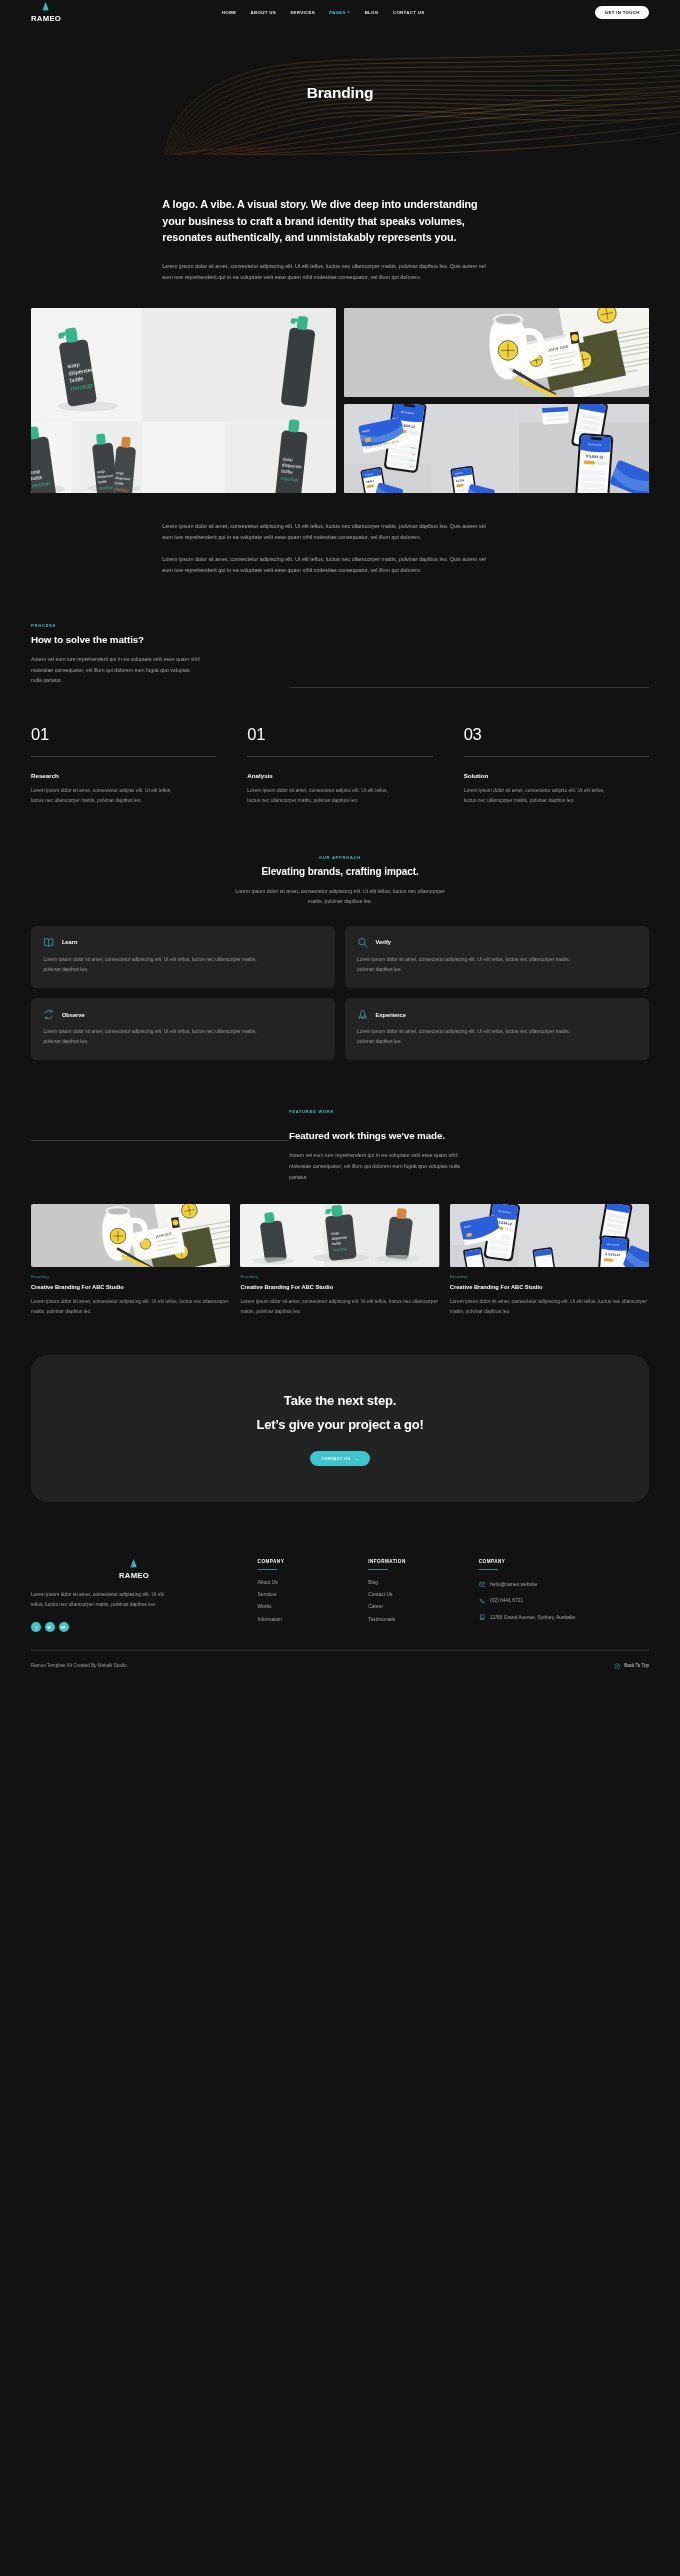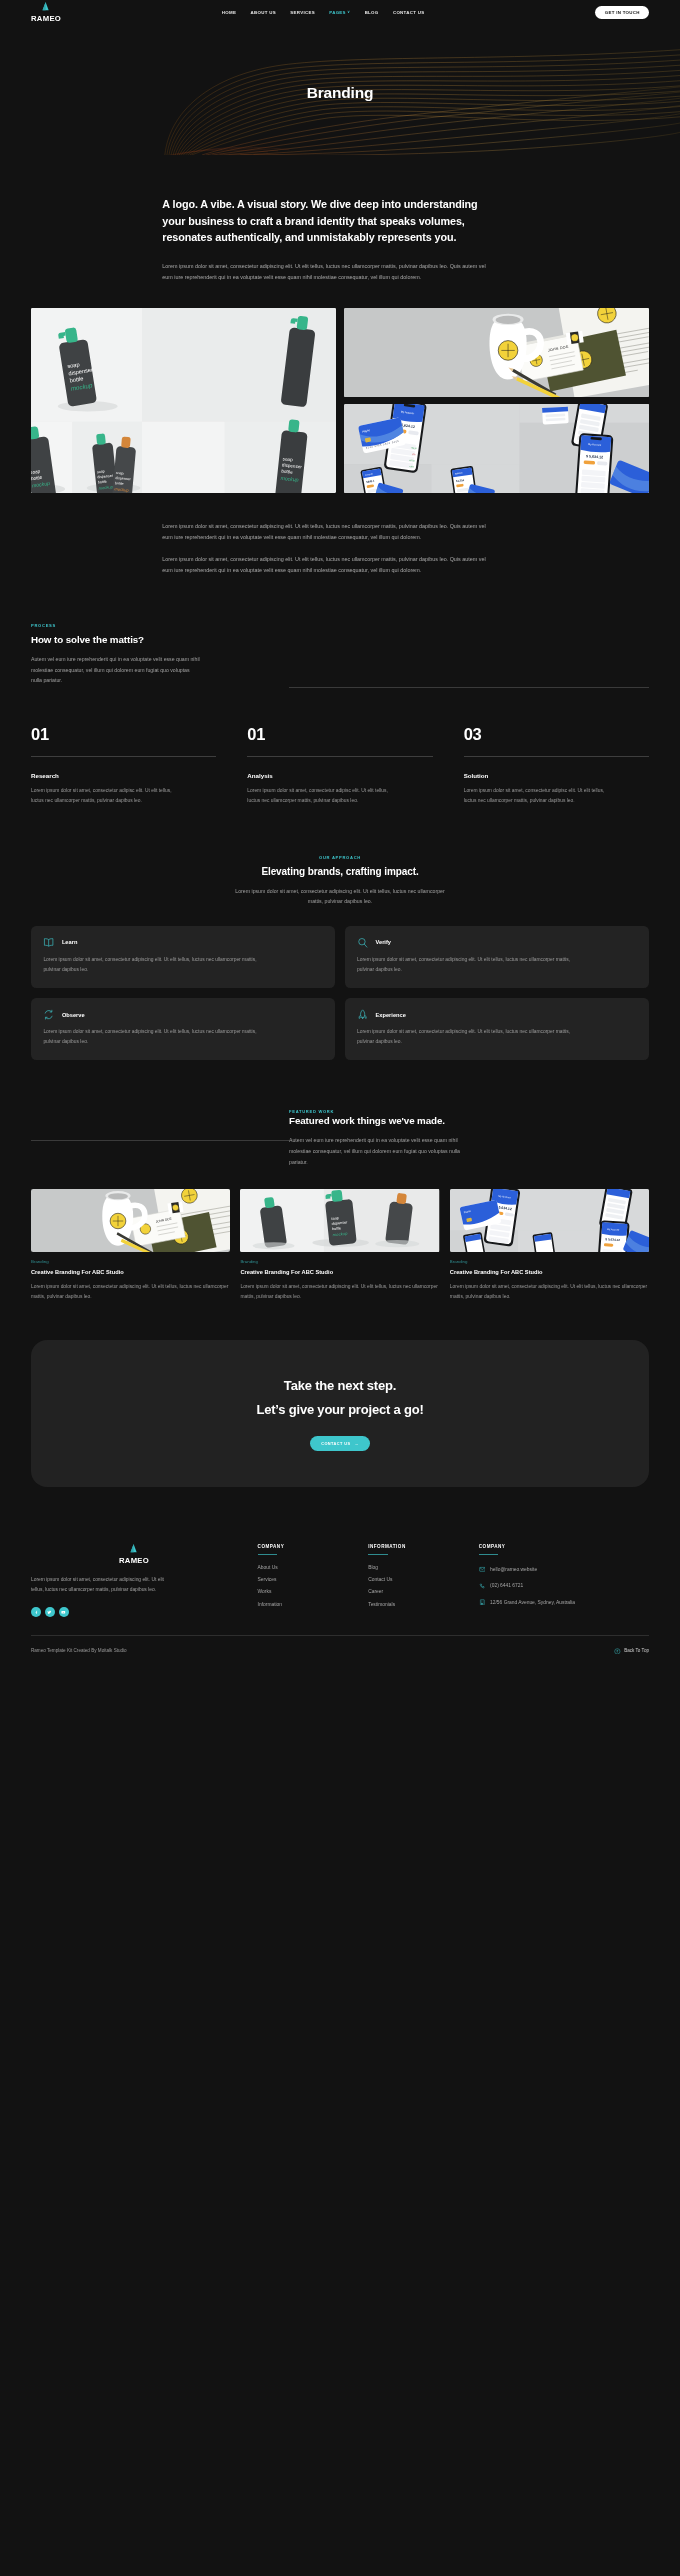--- a/index.html
+++ b/index.html
@@ -106,21 +106,21 @@
     margin-top:8.8px; font-size:5.2px; line-height:2.05; color:#a0a0a0;
     max-width:170px;
   }
   .process-head .right { flex:1; padding-top:64px; }
   .hr-thin { height:0.5px; background:#3a3a3a; width:100%; }
   .steps {
     display:grid; grid-template-columns:repeat(3,1fr); gap:31px;
     margin-top:39px;
   }
   .step-num {
-    font-size:16.5px; font-weight:700; letter-spacing:-0.3px; line-height:1;
+    font-size:16.5px; font-weight:400; letter-spacing:-0.3px; line-height:1;
   }
   .step-rule { height:0.5px; background:#3e3e3e; margin:13.4px 0 15.5px; }
   .step-title { font-size:6.2px; font-weight:700; }
   .step-desc {
     margin-top:7.2px; font-size:4.9px; line-height:2.0; color:#9b9b9b;
     max-width:142px;
   }
 
   
   .approach { margin-top:49px; text-align:center; }
@@ -146,21 +146,21 @@
   .card-desc {
     margin-top:7.2px; font-size:4.9px; line-height:2.0; color:#9b9b9b;
     max-width:222px;
   }
 
   
   .featured { margin-top:49px; display:flex; align-items:flex-start; }
   .featured .left { width:258px; padding-top:31px; }
   .featured .right { flex:1; }
   .featured h3 {
-    font-size:9.8px; font-weight:700; margin-top:1px; letter-spacing:-0.1px;
+    font-size:9.8px; font-weight:700; margin-top:16px; letter-spacing:-0.1px;
   }
   .featured .lead {
     margin-top:8.8px; font-size:5.2px; line-height:2.05; color:#a0a0a0;
     max-width:191px;
   }
   .works {
     margin-top:21.6px;
     display:grid; grid-template-columns:repeat(3,1fr); gap:10.3px;
   }
   .work-img { height:63px; border-radius:2.1px; overflow:hidden; }

